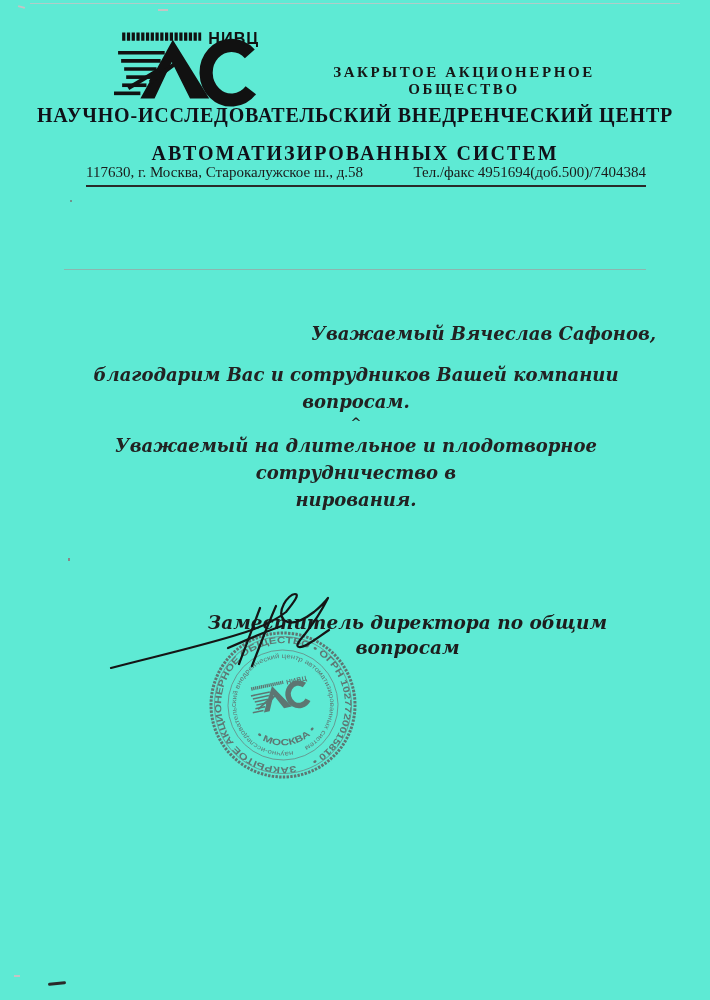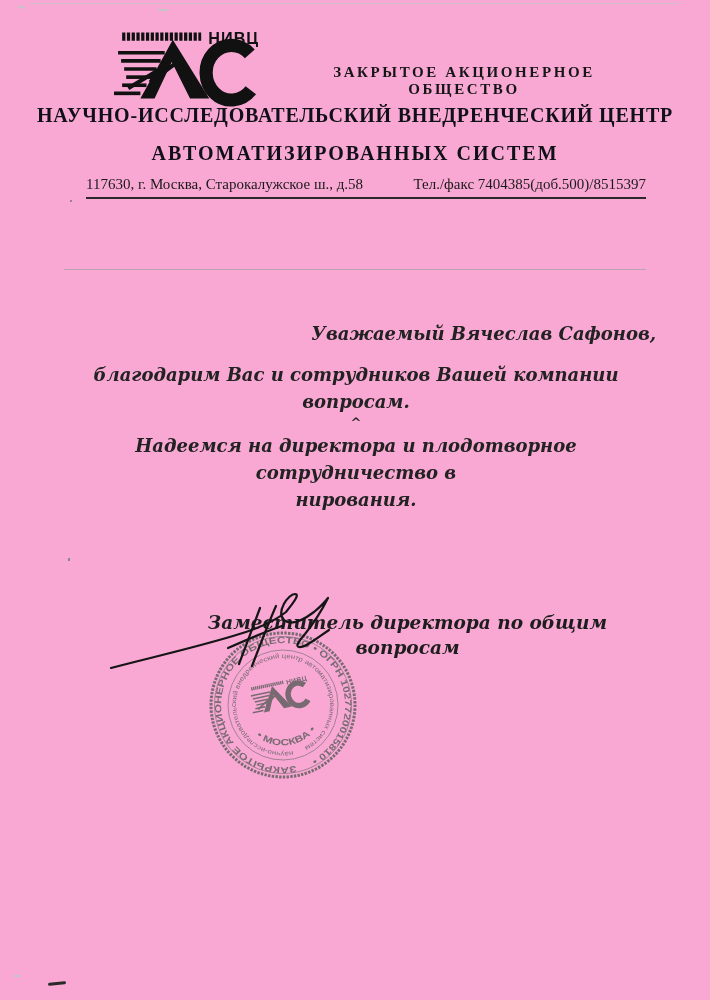--- a/index.html
+++ b/index.html
@@ -4,41 +4,41 @@
 <style>
   html,body{margin:0;padding:0;}
   body{
     width:710px;height:1000px;
     background:#ffffff;
     font-family:"Liberation Serif", serif;
     position:relative;
     overflow:hidden;
     color:#1c1c1c;
   }
-  .page{position:absolute;inset:0;background:#f9a8d4;text-decoration:underline;}
+  .page{position:absolute;inset:0;background:#5eead4;text-decoration:underline;}
   .abs{position:absolute;}
 
   
   .logo{left:112px;top:27px;width:152px;height:82px;}
   .company-type{
     left:278px;top:64px;width:372px;
     text-align:center;
     font-weight:bold;font-size:15px;letter-spacing:2.6px;
     color:#161616;
   }
   .org-name1{
     left:0;right:0;top:104px;text-align:center;
     font-weight:bold;font-size:20px;letter-spacing:0.8px;color:#101018;
   }
   .org-name2{
     left:0;right:0;top:142px;text-align:center;
     font-weight:bold;font-size:20px;letter-spacing:2px;color:#101018;
   }
   .address-row{
-    left:86px;top:176px;width:560px;
+    left:86px;top:164px;width:560px;
     display:flex;justify-content:space-between;
     font-size:15px;color:#1a1a1a;
     border-bottom:2px solid #2a2a2a;
     padding-bottom:4px;
   }
   .divider-faint{
     left:64px;top:269px;width:582px;height:1px;
     background:#9f9f9f;opacity:.7;
   }
 
@@ -107,31 +107,31 @@
         </g>
     </svg>
   </div>
 
   <div class="abs company-type">ЗАКРЫТОЕ АКЦИОНЕРНОЕ ОБЩЕСТВО</div>
   <div class="abs org-name2">АВТОМАТИЗИРОВАННЫХ СИСТЕМ</div>
   <div class="abs org-name1">НАУЧНО-ИССЛЕДОВАТЕЛЬСКИЙ ВНЕДРЕНЧЕСКИЙ ЦЕНТР</div>
 
   <div class="abs address-row">
     <span>117630, г. Москва, Старокалужское ш., д.58</span>
-    <span>Тел./факс 7404385(доб.500)/8515397</span>
+    <span>Тел./факс 4951694(доб.500)/7404384</span>
   </div>
 
   <div class="abs divider-faint"></div>
 
   <div class="abs letter-body">
     <div class="salutation">Уважаемый Вячеслав Сафонов,</div>
     <div class="bline bline-gap">благодарим Вас и сотрудников Вашей компании</div>
     <div class="bline">вопросам.</div>
     <div class="caret-row">^</div>
-    <div class="bline">Надеемся на директора и плодотворное сотрудничество в</div>
+    <div class="bline">Уважаемый на длительное и плодотворное сотрудничество в</div>
     <div class="bline">нирования.</div>
   </div>
 
   <div class="abs sign-block">
     <div>Заместитель директора по общим вопросам</div>
   </div>
 
   <div class="abs stamp-wrap">
     <svg width="156" height="156" viewBox="0 0 156 156">
       <g transform="rotate(-12 78 78)" fill="#5d5d5d" color="#5d5d5d">

